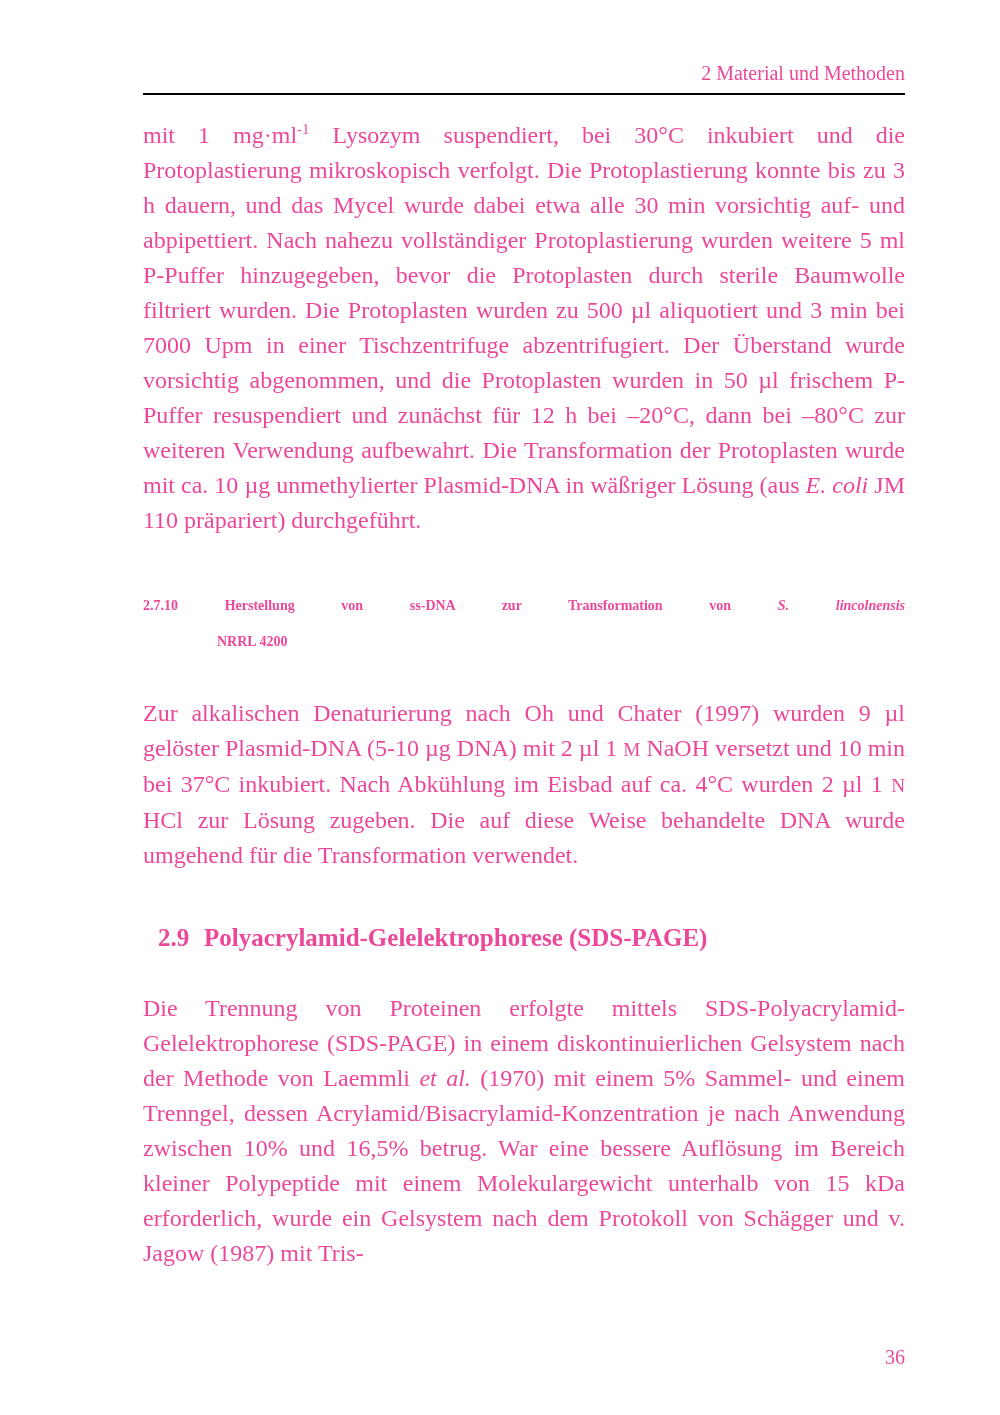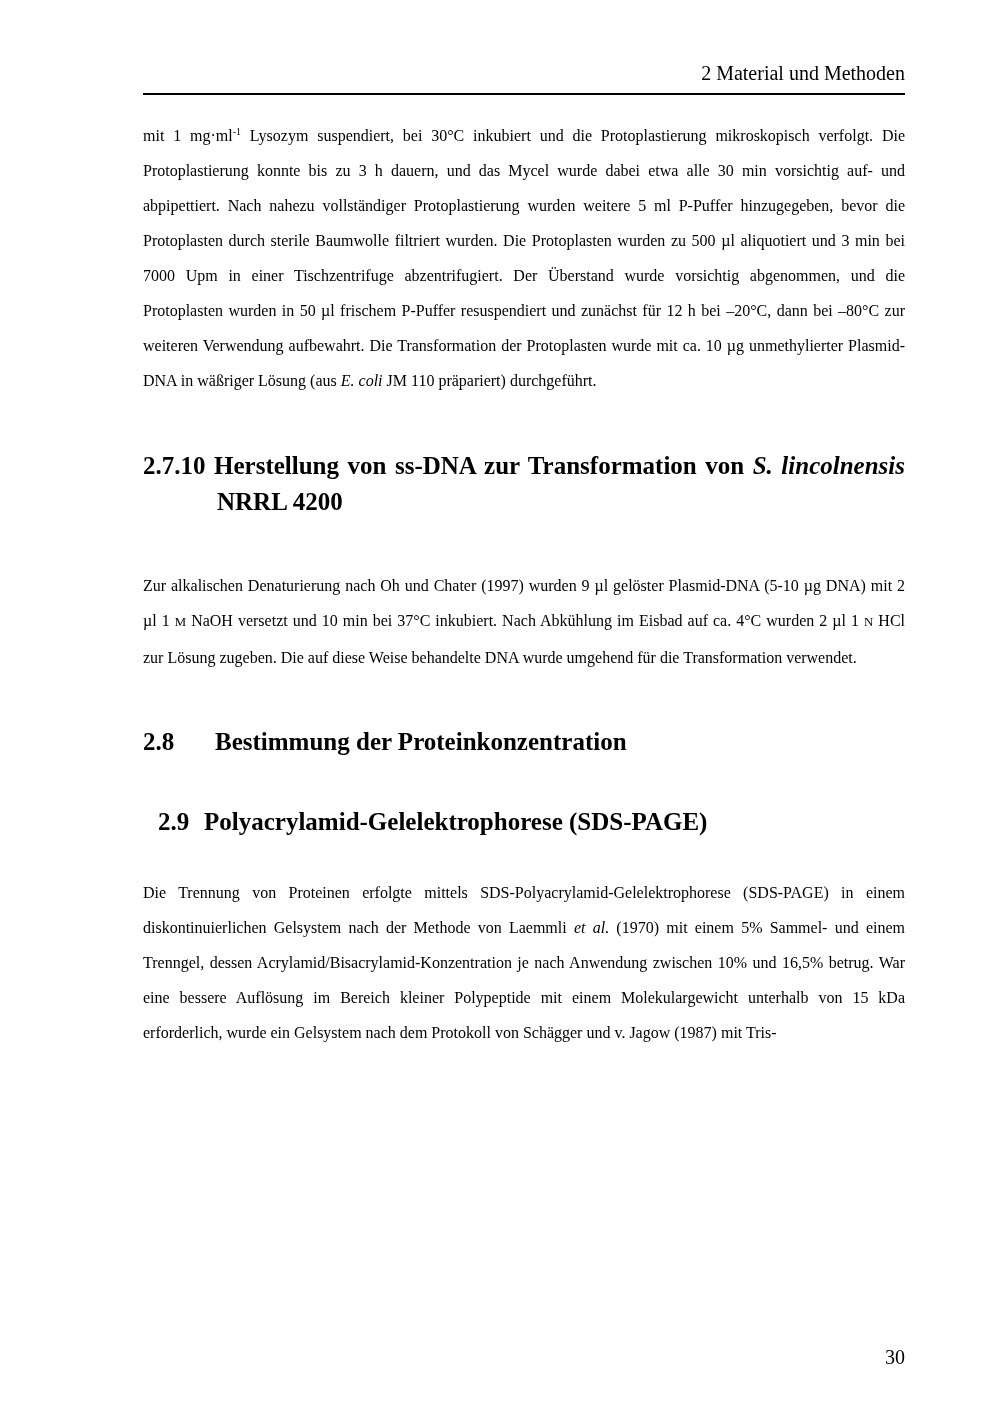--- a/index.html
+++ b/index.html
@@ -5,49 +5,49 @@
   * { margin: 0; padding: 0; box-sizing: border-box; }
   html, body { background: #ffffff; }
   .page {
     position: relative;
     width: 1000px;
     height: 1415px;
     margin: 0 auto;
     background: #ffffff;
     padding: 60px 95px 0 143px;
     font-family: "Liberation Serif", serif;
-    color: #000000;
+    color: #ec4899;
     overflow: hidden;
   }
   .running-header {
     text-align: right;
     font-size: 20px;
     line-height: 26px;
     padding-bottom: 7px;
     border-bottom: 2px solid #000000;
   }
   p.body-text {
-    font-size: 16px;
+    font-size: 24px;
     line-height: 35px;
     text-align: justify;
   }
   .p1 { margin-top: 23px; }
-  .p2 { margin-top: 48px; font-family: Liberation Serif, serif; }
+  .p2 { margin-top: 36px; font-family: Liberation Serif, serif; }
   .p3 { margin-top: 38px; }
   .p4 { margin-top: 38px; }
   .italic { font-style: italic; }
   sup.exp {
     font-size: 0.62em;
     vertical-align: super;
     line-height: 0;
   }
   .smallcap { font-size: 0.8em; }
   .subsection-heading {
     margin-top: 50px;
-    font-size: 25px;
+    font-size: 14px;
     font-weight: bold;
     line-height: 36px;
   }
   .subsection-line1 {
     text-align: justify;
     text-align-last: justify;
   }
   .subsection-line2 { margin-left: 74px; }
   .section-heading {
     font-size: 25px;
@@ -82,26 +82,23 @@
     <div class="subsection-line1">
       <span>2.7.10</span>
       <span>Herstellung von ss-DNA zur Transformation von</span>
       <span class="italic">S. lincolnensis</span>
     </div>
     <div class="subsection-line2">NRRL 4200</div>
   </div>
 
   <p class="body-text p2"><span>Zur alkalischen Denaturierung nach Oh und Chater (1997) wurden 9 µl gelöster Plasmid-DNA (5-10 µg DNA) mit 2 µl 1 </span><span class="smallcap">M</span><span> NaOH versetzt und 10 min bei 37°C inkubiert. Nach Abkühlung im Eisbad auf ca. 4°C wurden 2 µl 1 </span><span class="smallcap">N</span><span> HCl zur Lösung zugeben. Die auf diese Weise behandelte DNA wurde umgehend für die Transformation verwendet.</span></p>
 
-  <div class="section-heading sec-28">
-    <span class="section-number w28">2.8</span><span>Bestimmung der Proteinkonzentration</span>
-  </div>
 
 
   <div class="section-heading sec-29">
     <span class="section-number w29">2.9</span><span>Polyacrylamid-Gelelektrophorese (SDS-PAGE)</span>
   </div>
 
   <p class="body-text p4 section-body"><span>Die Trennung von Proteinen erfolgte mittels SDS-Polyacrylamid-Gelelektrophorese (SDS-PAGE) in einem diskontinuierlichen Gelsystem nach der Methode von Laemmli </span><span class="italic">et al.</span><span> (1970) mit einem 5% Sammel- und einem Trenngel, dessen Acrylamid/Bisacrylamid-Konzentration je nach Anwendung zwischen 10% und 16,5% betrug. War eine bessere Auflösung im Bereich kleiner Polypeptide mit einem Molekulargewicht unterhalb von 15 kDa erforderlich, wurde ein Gelsystem nach dem Protokoll von Schägger und v. Jagow (1987) mit Tris-</span></p>
 
-  <div class="page-number">30</div>
+  <div class="page-number">36</div>
 
 </div>
 
 </body></html>

